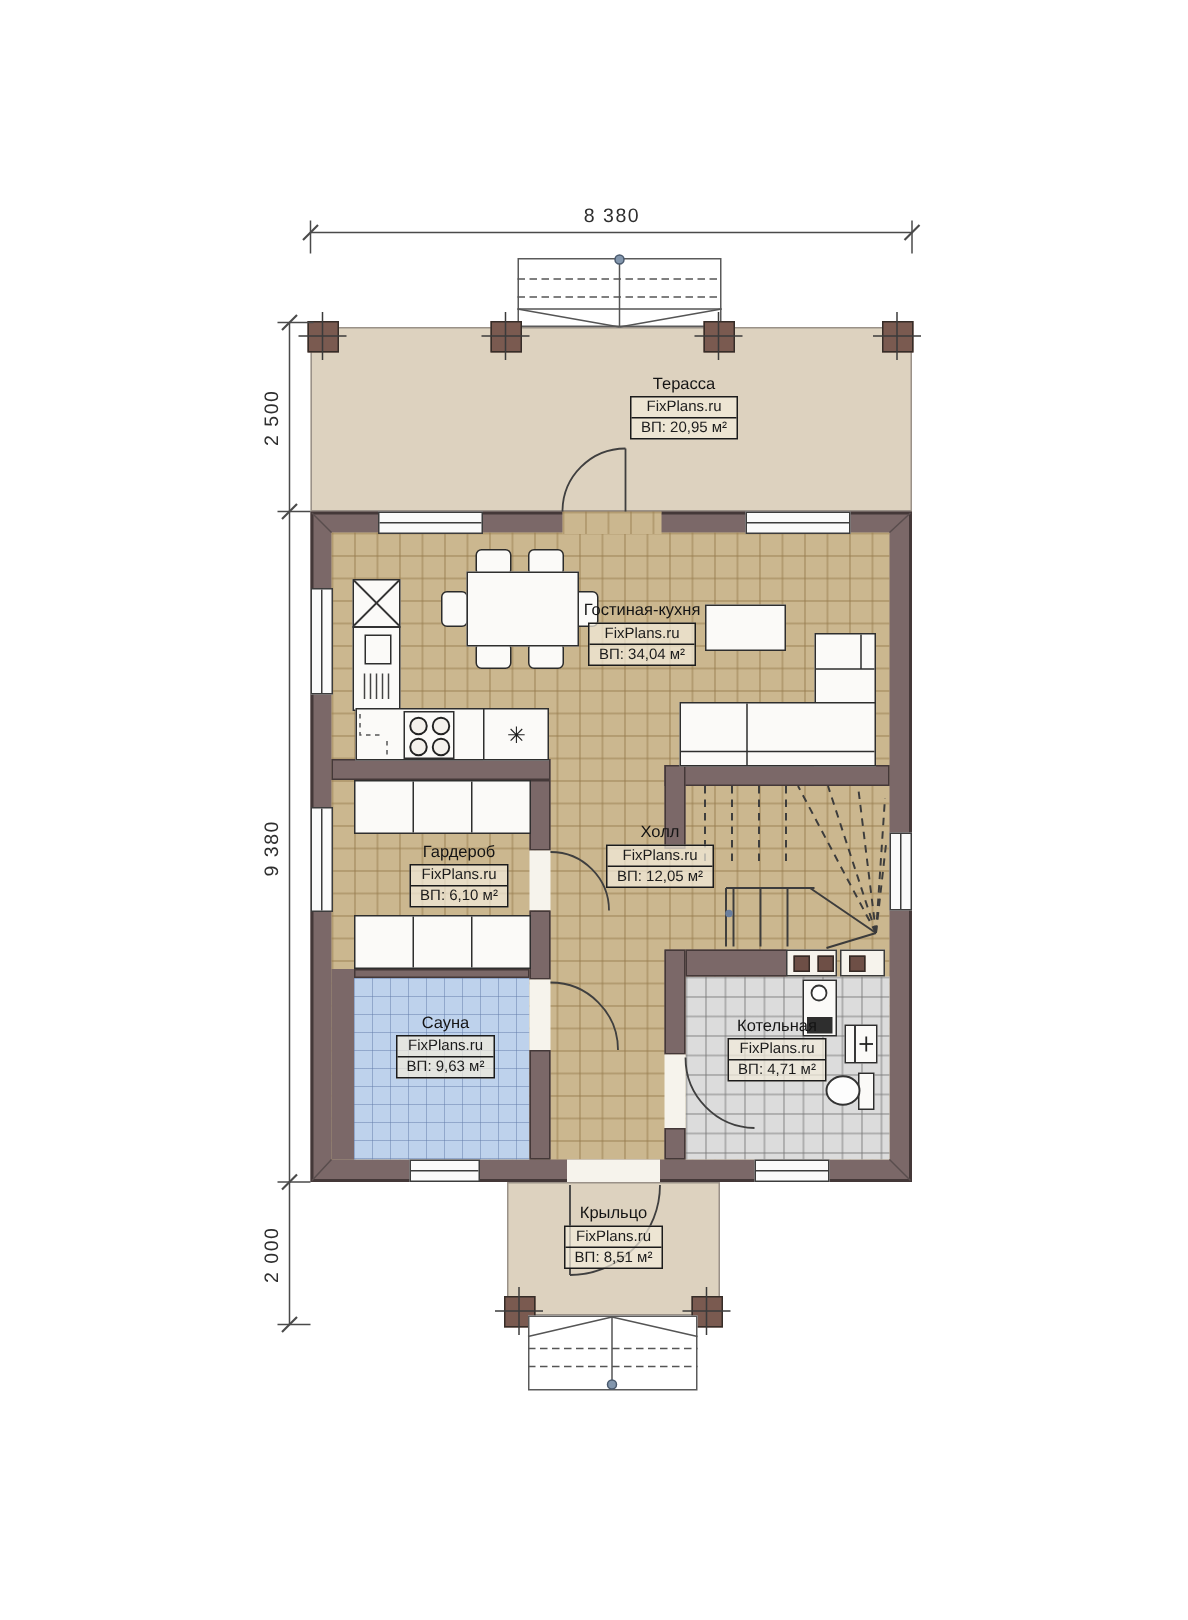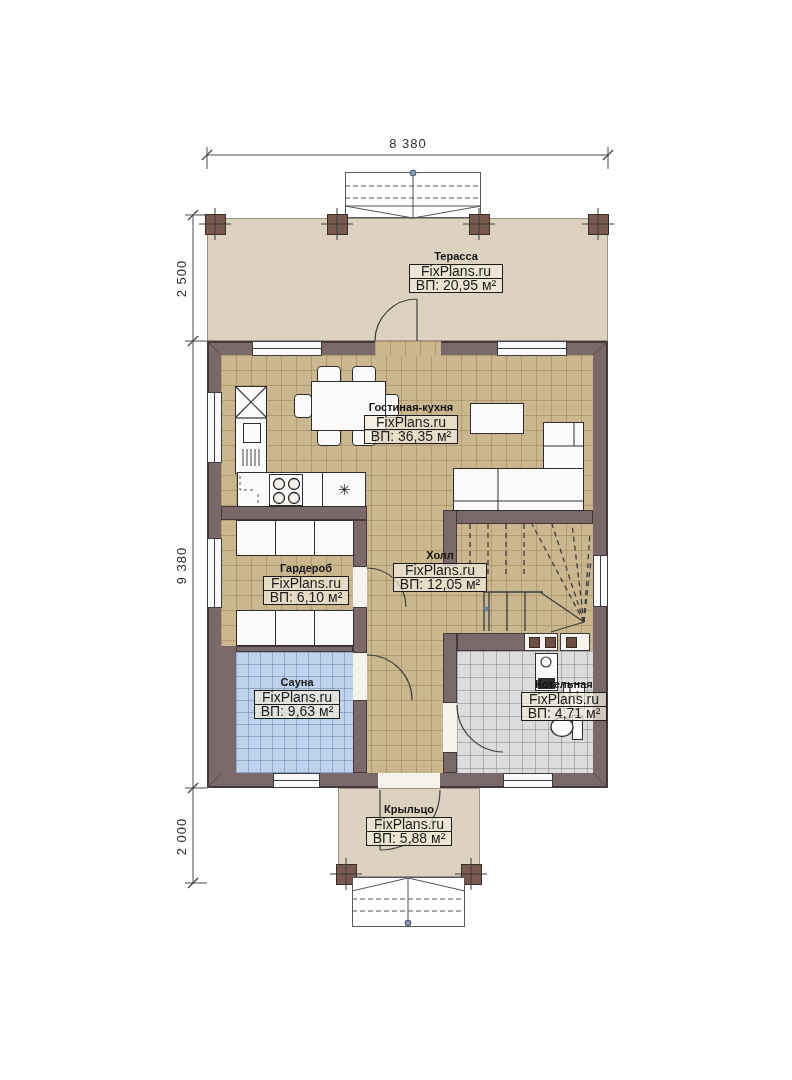--- a/index.html
+++ b/index.html
@@ -28,23 +28,23 @@
   .furn{position:absolute;box-sizing:border-box;background:#fbfaf8;border:1.4px solid #2e2e2e;}
   .chair{position:absolute;box-sizing:border-box;background:#fbfaf8;border:1.5px solid #2a2a2a;border-radius:4px;}
   .closet{position:absolute;box-sizing:border-box;background:#fbfaf8;border:1.4px solid #2e2e2e;display:flex;}
   .closet>div{flex:1;border-right:1.2px solid #2e2e2e;}
   .closet>div:last-child{border-right:none;}
   .post{position:absolute;box-sizing:border-box;background:#7a5a50;border:1.6px solid #362d28;}
   .sq{position:absolute;box-sizing:border-box;background:#6e4f46;border:1px solid #352a25;}
   .white-ledge{position:absolute;box-sizing:border-box;background:#f6f3ec;border:1.2px solid #3a3a3a;}
   .steps{position:absolute;box-sizing:border-box;background:#fff;border:1px solid #5a5a5a;}
   .room-label{position:absolute;text-align:center;z-index:40;}
-  .rl-title{font-weight:700;font-size:11px;color:#141414;margin-bottom:2px;white-space:nowrap;}
+  .rl-title{font-weight:400;font-size:11px;color:#141414;margin-bottom:2px;white-space:nowrap;}
   .rl-box{display:inline-block;border:1.3px solid #1b1b1b;background:rgba(242,235,219,.72);
-          font-size:14px;color:#1b1b1b;line-height:13px;}
+          font-size:10px;color:#1b1b1b;line-height:13px;}
   .rl-wm{border-bottom:1.2px solid #1b1b1b;padding:0 6px;white-space:nowrap;}
   .rl-area{padding:0 6px;white-space:nowrap;}
   .dim{position:absolute;font-size:13px;color:#2e2e2e;letter-spacing:1px;text-align:center;z-index:45;}
   .dim-v{transform:rotate(-90deg);}
   svg.overlay{position:absolute;left:0;top:0;z-index:30;pointer-events:none;}
   .sink-glyph{position:absolute;font-size:15px;color:#222;z-index:35;}
 </style>
 </head>
 <body>
 
@@ -139,25 +139,25 @@
   <div class="furn" style="left:572px;top:715px;width:11px;height:25px;border-width:1.2px;"></div>
 
   <div class="room-label" style="left:396px;top:250px;width:120px;">
     <div class="rl-title">Терасса</div>
     <div class="rl-box">
       <div class="rl-wm">FixPlans.ru</div>
       <div class="rl-area">ВП: 20,95 м²</div>
     </div>
   </div>
 
-  <div class="room-label" style="left:351px;top:401px;width:120px;">
+  <div class="room-label" style="left:368px;top:401px;width:120px;">
     <div class="rl-title">Гостиная-кухня</div>
     <div class="rl-box">
       <div class="rl-wm">FixPlans.ru</div>
-      <div class="rl-area">ВП: 36,35 м²</div>
+      <div class="rl-area">ВП: 34,04 м²</div>
     </div>
   </div>
 
   <div class="room-label" style="left:380px;top:549px;width:120px;">
     <div class="rl-title">Холл</div>
     <div class="rl-box">
       <div class="rl-wm">FixPlans.ru</div>
       <div class="rl-area">ВП: 12,05 м²</div>
     </div>
   </div>
@@ -171,33 +171,33 @@
   </div>
 
   <div class="room-label" style="left:237px;top:676px;width:120px;">
     <div class="rl-title">Сауна</div>
     <div class="rl-box">
       <div class="rl-wm">FixPlans.ru</div>
       <div class="rl-area">ВП: 9,63 м²</div>
     </div>
   </div>
 
-  <div class="room-label" style="left:458px;top:678px;width:120px;padding-left:46px;">
+  <div class="room-label" style="left:458px;top:678px;width:120px;">
     <div class="rl-title">Котельная</div>
     <div class="rl-box">
       <div class="rl-wm">FixPlans.ru</div>
       <div class="rl-area">ВП: 4,71 м²</div>
     </div>
   </div>
 
   <div class="room-label" style="left:349px;top:803px;width:120px;">
     <div class="rl-title">Крыльцо</div>
     <div class="rl-box">
       <div class="rl-wm">FixPlans.ru</div>
-      <div class="rl-area">ВП: 5,88 м²</div>
+      <div class="rl-area">ВП: 8,51 м²</div>
     </div>
   </div>
 
   <svg class="overlay" width="792" height="1080" viewBox="0 0 792 1080">
 
     <g stroke="#4a4a4a" stroke-width="1" fill="none">
       <line x1="207" y1="155" x2="608" y2="155"></line>
       <line x1="207" y1="147" x2="207" y2="169"></line>
       <line x1="608" y1="147" x2="608" y2="169"></line>
       <line x1="202" y1="160" x2="212" y2="150" stroke-width="1.4"></line>

